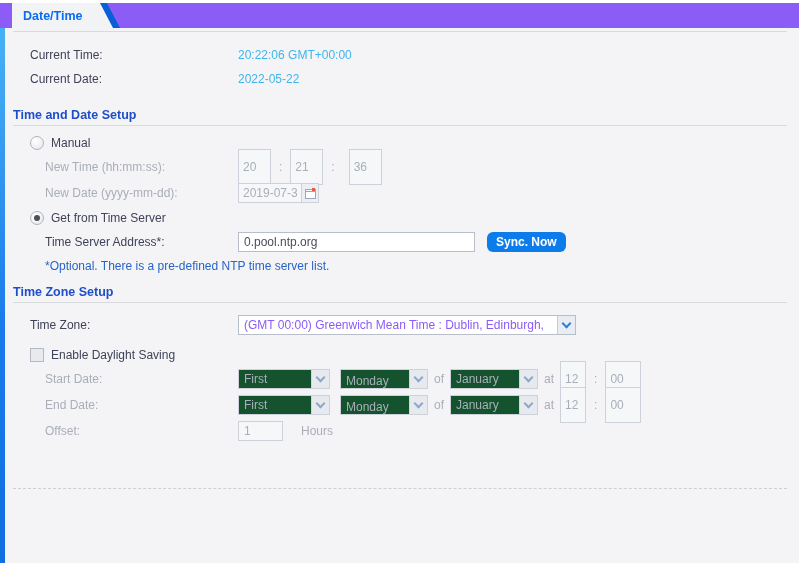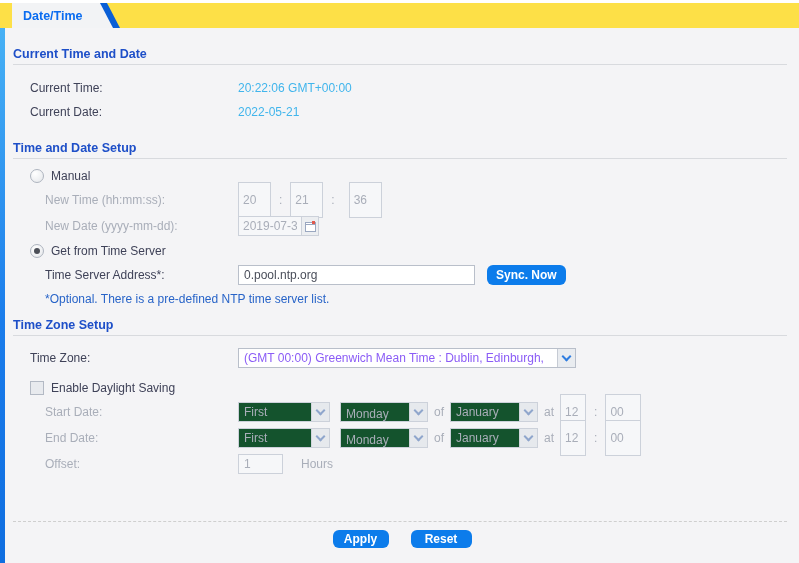--- a/index.html
+++ b/index.html
@@ -6,21 +6,21 @@
   body {
     width:799px; height:563px;
     font-family:"Liberation Sans", sans-serif;
     font-size:12px;
     background:#ffffff;
   }
   .page { position:relative; width:799px; height:563px; overflow:hidden; background:#f4f4f6; }
 
   
   .topwhite { height:3px; background:#ffffff; }
-  .topbar { position:relative; height:43px; background:#fde047; }
+  .topbar { position:relative; height:43px; background:#8b5cf6; }
   .tab { position:absolute; left:12px; top:0px; width:108px; height:25px; cursor:pointer; }
   .tab-edge { position:absolute; inset:0; background:#0a5fd6;
               clip-path:polygon(0 0, calc(100% - 13px) 0, 100% 100%, 0 100%); }
   .tab-face { position:absolute; top:0; left:0; bottom:0; width:101px; background:#f2f3f5;
               clip-path:polygon(0 0, calc(100% - 13px) 0, 100% 100%, 0 100%);
               display:flex; align-items:center; }
   .tab-face span { padding-left:11px; color:#0a6cf0; font-weight:bold; font-size:12.5px; }
 
   
   .stripe { position:absolute; left:0; top:28px; bottom:0; width:5px;
@@ -115,30 +115,29 @@
       <div class="tab-edge"></div>
       <div class="tab-face">
         <span>Date/Time</span>
       </div>
     </div>
   </div>
   <div class="stripe"></div>
 
   <div class="content">
 
-    <div class="sec-title first">Current Time and Date</div>
     <div class="divider"></div>
 
     <div class="row r-cur first">
       <span class="lbl dark w-main">Current Time:</span>
       <span class="val">20:22:06 GMT+00:00</span>
     </div>
     <div class="row r-cur">
       <span class="lbl dark w-main">Current Date:</span>
-      <span class="val">2022-05-21</span>
+      <span class="val">2022-05-22</span>
     </div>
 
     <div class="sec-title second">Time and Date Setup</div>
     <div class="divider"></div>
 
     <div class="row r-radio">
       <span class="radio"></span>
       <span class="lbl dark">Manual</span>
     </div>
 
@@ -250,19 +249,15 @@
       <input class="tin minbox" disabled="" value="00" style="">
     </div>
 
     <div class="row sub r-field">
       <span class="lbl gray w-main">Offset:</span>
       <input class="numin" disabled="" value="1" style="">
       <span class="hours-unit">Hours</span>
     </div>
 
     <div class="dashed"></div>
-    <div class="footer">
-      <button class="btn apply">Apply</button>
-      <button class="btn reset">Reset</button>
-    </div>
 
   </div>
 </div>
 
 </body></html>

